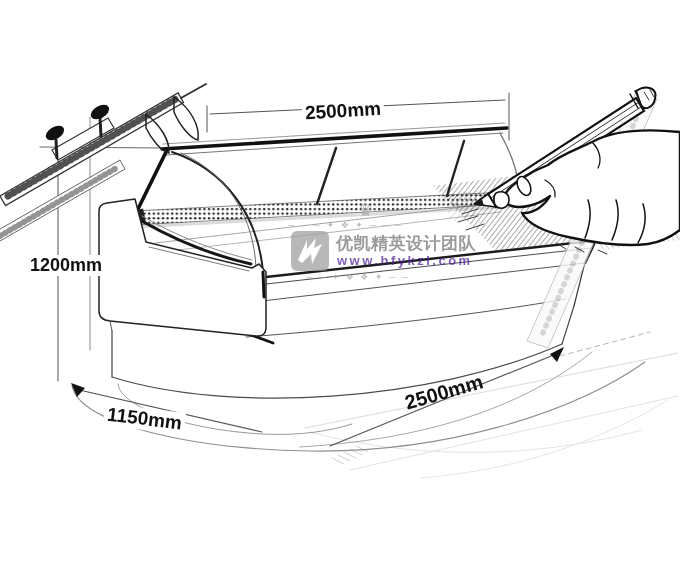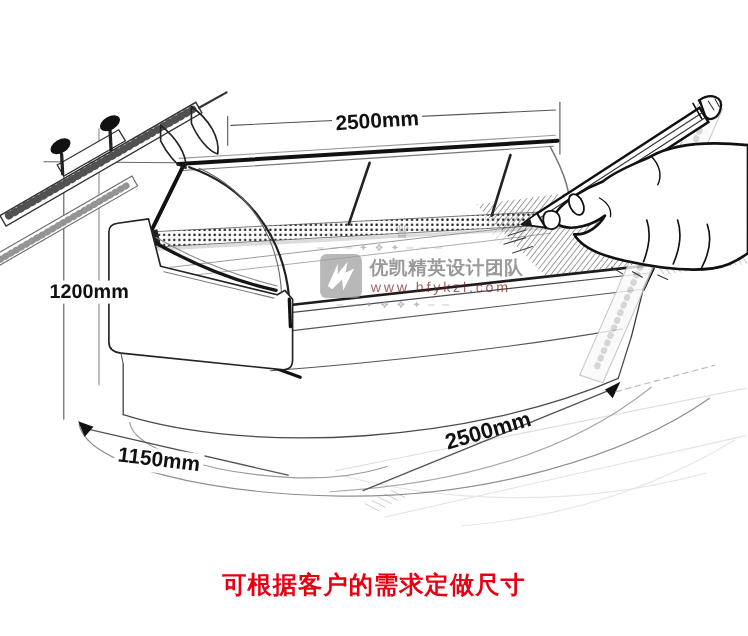--- a/index.html
+++ b/index.html
@@ -5,33 +5,33 @@
   html,body{margin:0;padding:0;background:#fff;}
   #stage{position:relative;width:680px;height:578px;background:#fff;overflow:hidden;
          font-family:"Liberation Sans", sans-serif;}
   #lineart{position:absolute;left:0;top:0;}
   svg .ln{fill:none;}
   svg path,svg line,svg polyline{stroke-linecap:round;stroke-linejoin:round;}
   .dim{position:absolute;color:#111;font-weight:600;white-space:nowrap;
        font-family:"Liberation Sans", sans-serif;}
   .dim.bg{background:#fff;padding:0 3px;}
   #dim-top{left:302px;top:100px;font-size:19px;transform:rotate(-3.5deg);}
-  #dim-height{left:42px;top:255px;width:70px;text-align:center;font-size:18px;}
+  #dim-height{left:27px;top:255px;width:70px;text-align:center;font-size:18px;}
   #dim-depth{left:104px;top:408px;font-size:19px;transform:rotate(7deg);}
   #dim-front{left:404px;top:381px;font-size:20px;transform:rotate(-16deg);}
   #watermark{position:absolute;left:280px;top:200px;width:210px;height:85px;
              color:#a5a5a5;opacity:.72;}
   #wm-crown{position:absolute;left:78px;top:0px;font-size:17px;}
   #wm-fl-top{position:absolute;left:8px;top:20px;font-size:9px;letter-spacing:2px;}
   #wm-fl-bottom{position:absolute;left:26px;top:72px;font-size:9px;letter-spacing:2px;}
   #wm-logo{position:absolute;left:10px;top:30px;}
   #wm-brand{position:absolute;left:56px;top:32px;font-size:17px;font-weight:700;
             letter-spacing:.5px;white-space:nowrap;color:#737373;}
-  #wm-url{position:absolute;left:57px;top:53px;font-size:13px;font-weight:400;
-          letter-spacing:2.5px;white-space:nowrap;color:#7f1d1d;text-align:center;}
+  #wm-url{position:absolute;left:57px;top:53px;font-size:13px;font-weight:700;
+          letter-spacing:2.5px;white-space:nowrap;color:#4c1d95;text-align:center;}
   #note{position:absolute;left:0;right:0;top:517px;text-align:center;
         font-size:22px;font-weight:700;letter-spacing:1px;color:#e60012;}
 </style>
 </head>
 <body>
 
 <div id="stage">
 
   <svg id="lineart" width="680" height="578" viewBox="0 0 680 578">
     <defs>
@@ -178,14 +178,13 @@
     <div id="wm-fl-top">─ ─ ─ ✦ ❖ ✦ ─ ─ ─</div>
     <svg id="wm-logo" width="40" height="42" viewBox="0 0 40 42">
       <rect x="1" y="1" width="38" height="40" rx="6" fill="#9e9e9e"></rect>
       <path d="M8,30 L17,10 L17,19 L26,8 L24,18 L32,14 L22,34 L21,24 L12,33 Z" fill="#fff"></path>
     </svg>
     <div id="wm-brand">优凯精英设计团队</div>
     <div id="wm-url">www.hfykzl.com</div>
     <div id="wm-fl-bottom">─ ─ ✦ ❖ ❖ ✦ ─ ─</div>
   </div>
 
-  <div id="note">可根据客户的需求定做尺寸</div>
 </div>
 
 </body></html>

